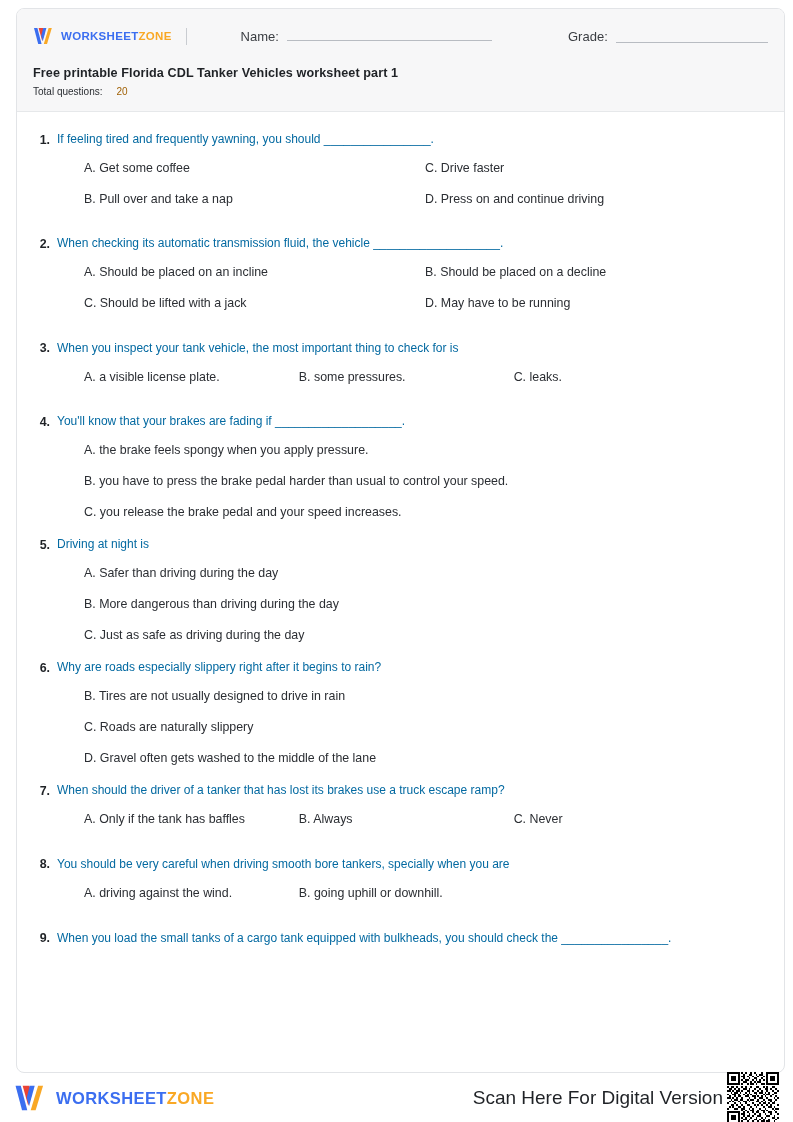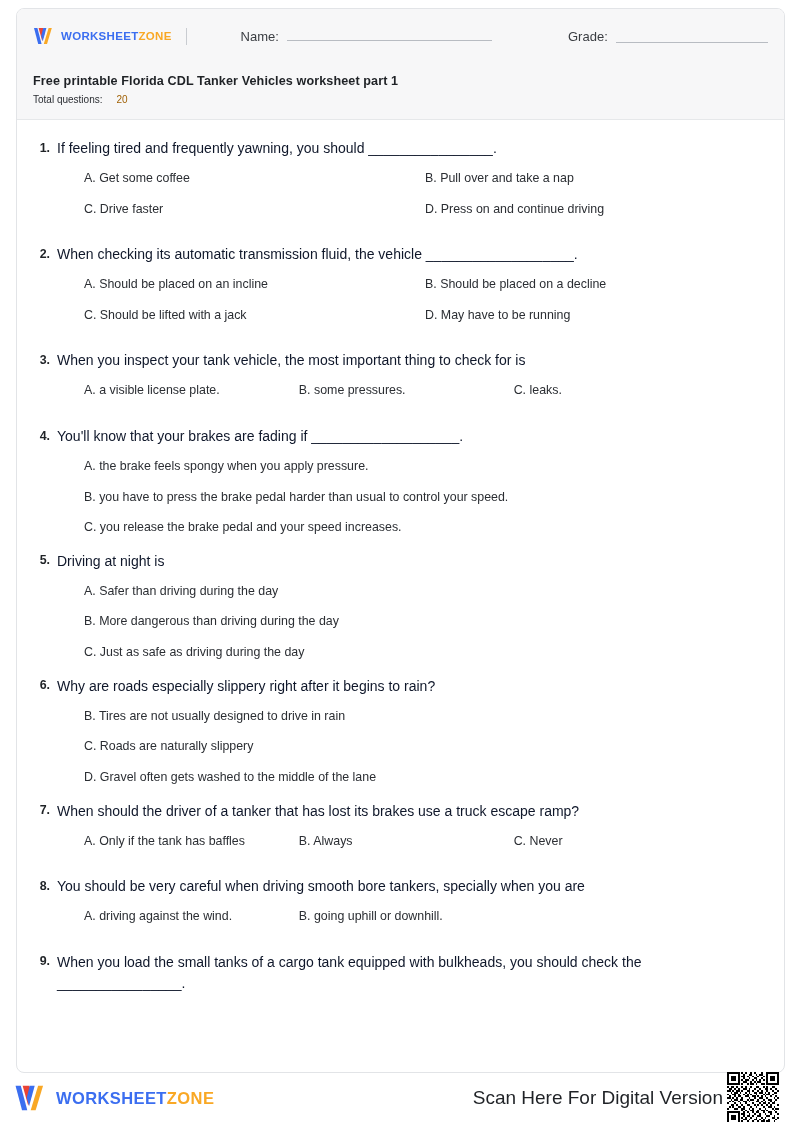--- a/index.html
+++ b/index.html
@@ -76,21 +76,21 @@
   }
   .field-line {
     flex: 1 1 auto;
     border-bottom: 1px solid #b8bcc2;
     height: 13px;
     margin-left: 8px;
   }
   .field.name-field { max-width: 360px; }
   .field.grade-field { max-width: 240px; margin-left: 36px; align-items: center; }
 
-  .title-block { margin-top: 24px; }
+  .title-block { margin-top: 16px; }
   .doc-title {
     font-size: 12.6px;
     font-weight: bold;
     color: #1f2226;
     line-height: 1.35;
     letter-spacing: 0.1px;
   }
   .total-line {
     font-size: 10px;
     color: #2b2e33;
@@ -116,22 +116,22 @@
     font-size: 12.4px;
     font-weight: bold;
     color: #1f2226;
     flex: 0 0 auto;
     min-width: 15px;
     text-align: right;
     line-height: 1.5;
     padding-top: 0.5px;
   }
   .q-text {
-    font-size: 14px;
-    color: #0f172a;
+    font-size: 12px;
+    color: #0369a1;
     line-height: 1.5;
     flex: 1 1 auto;
   }
 
   .answers { margin-left: 49px; }
   .answers .opt {
     font-size: 12.4px;
     color: #2b2e33;
     line-height: 1.5;
     margin-bottom: 12px;
@@ -234,22 +234,22 @@
     </div>
 
     <div class="card-body" id="questions-container">
         <div class="q-block">
           <div class="q-line">
             <span class="q-num">1.</span>
             <span class="q-text">If feeling tired and frequently yawning, you should ________________.</span>
           </div>
           <div class="answers cols-2">
             <div class="opt">A. Get some coffee</div>
+            <div class="opt">C. Drive faster</div>
             <div class="opt">B. Pull over and take a nap</div>
-            <div class="opt">C. Drive faster</div>
             <div class="opt">D. Press on and continue driving</div>
           </div>
         </div>
         <div class="q-block">
           <div class="q-line">
             <span class="q-num">2.</span>
             <span class="q-text">When checking its automatic transmission fluid, the vehicle ___________________.</span>
           </div>
           <div class="answers cols-2">
             <div class="opt">A. Should be placed on an incline</div>

